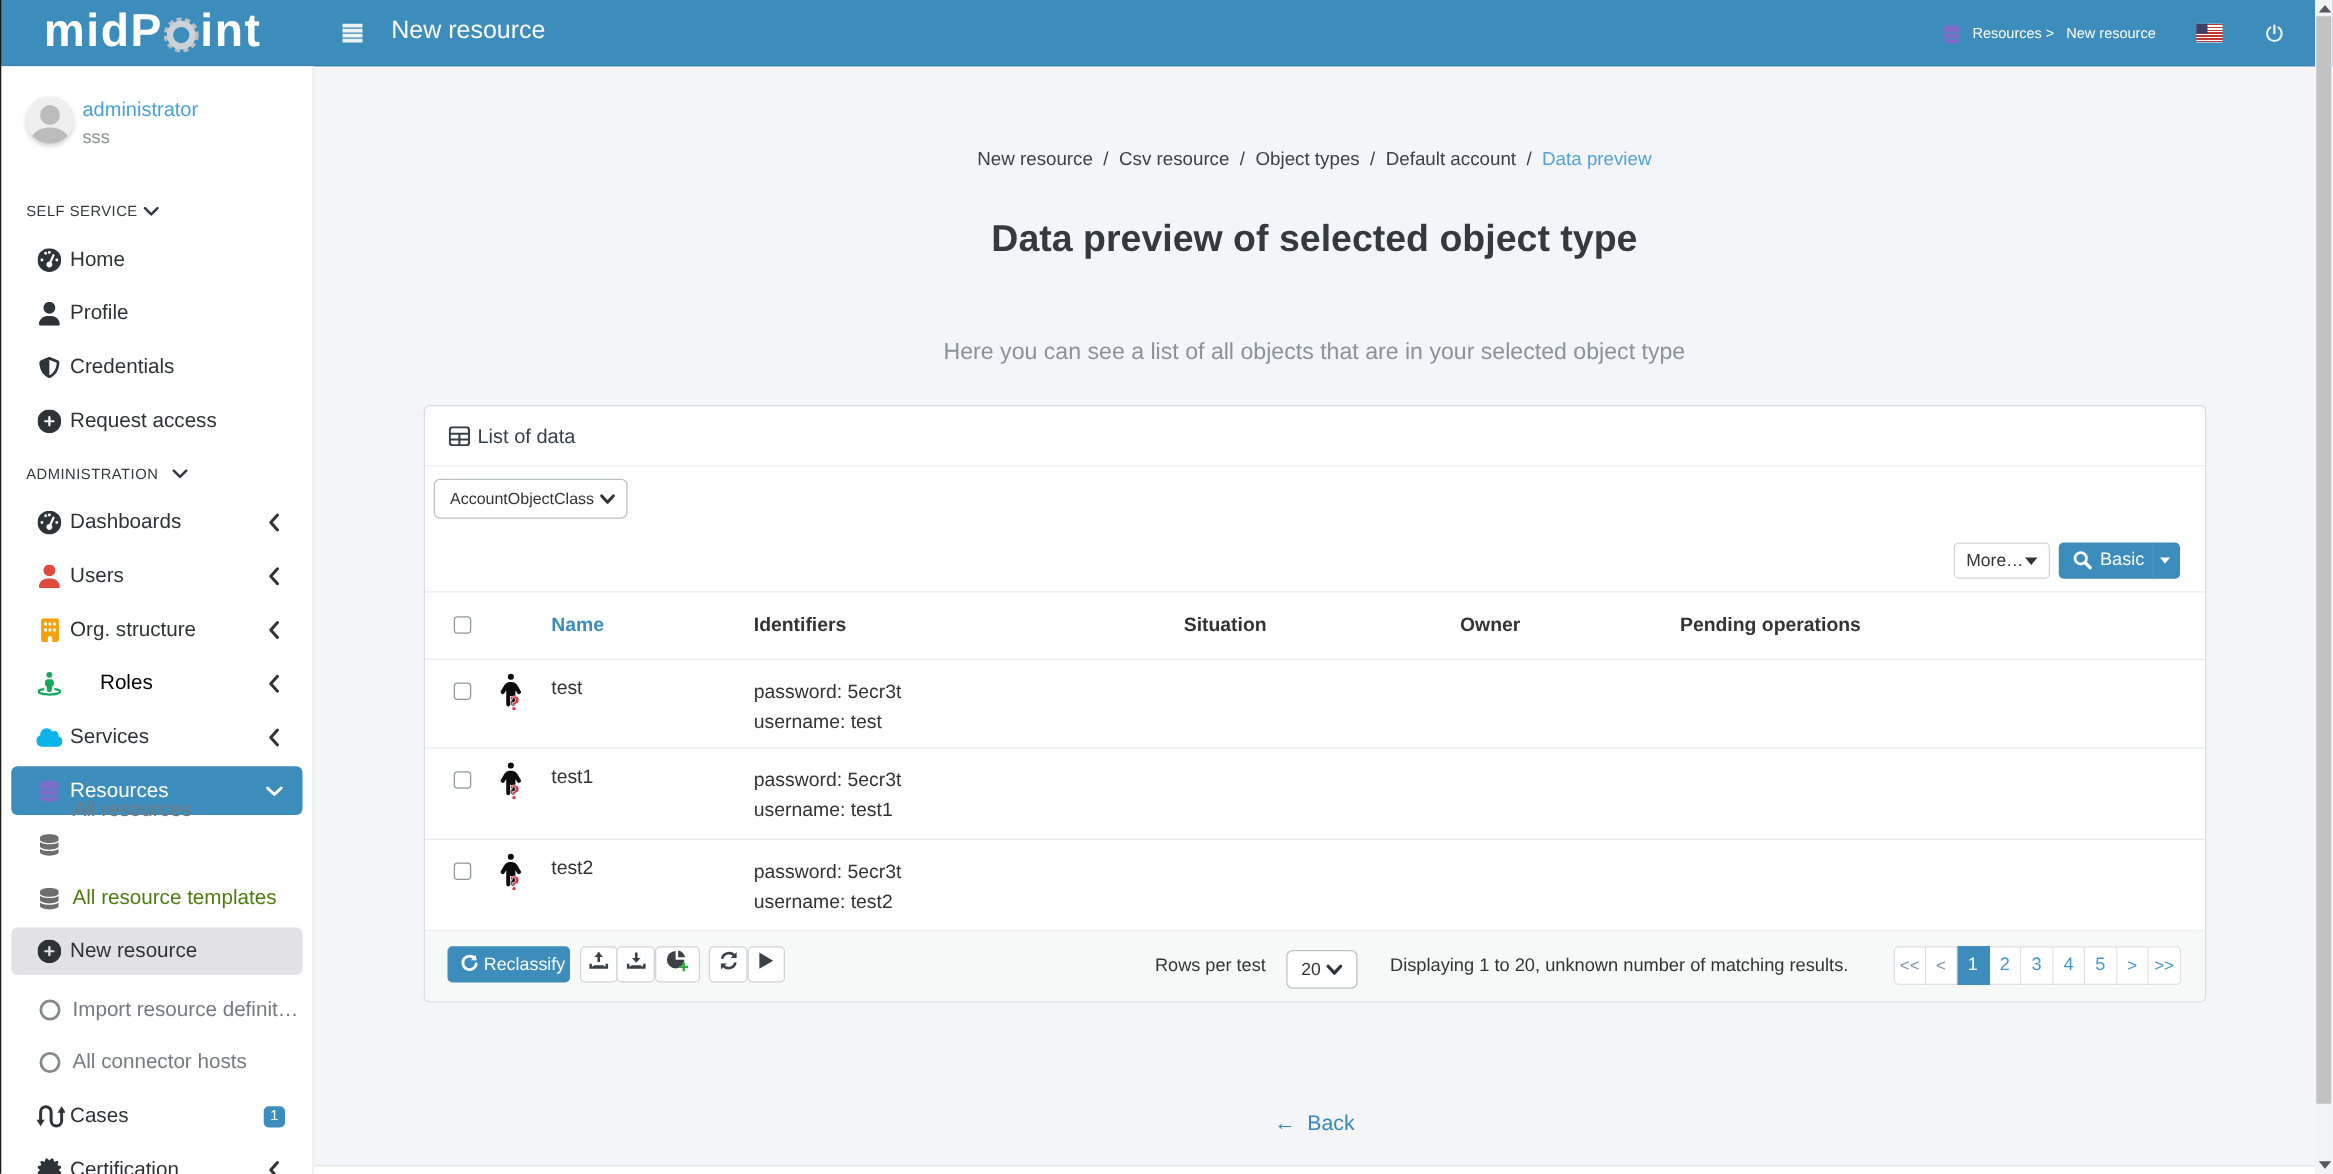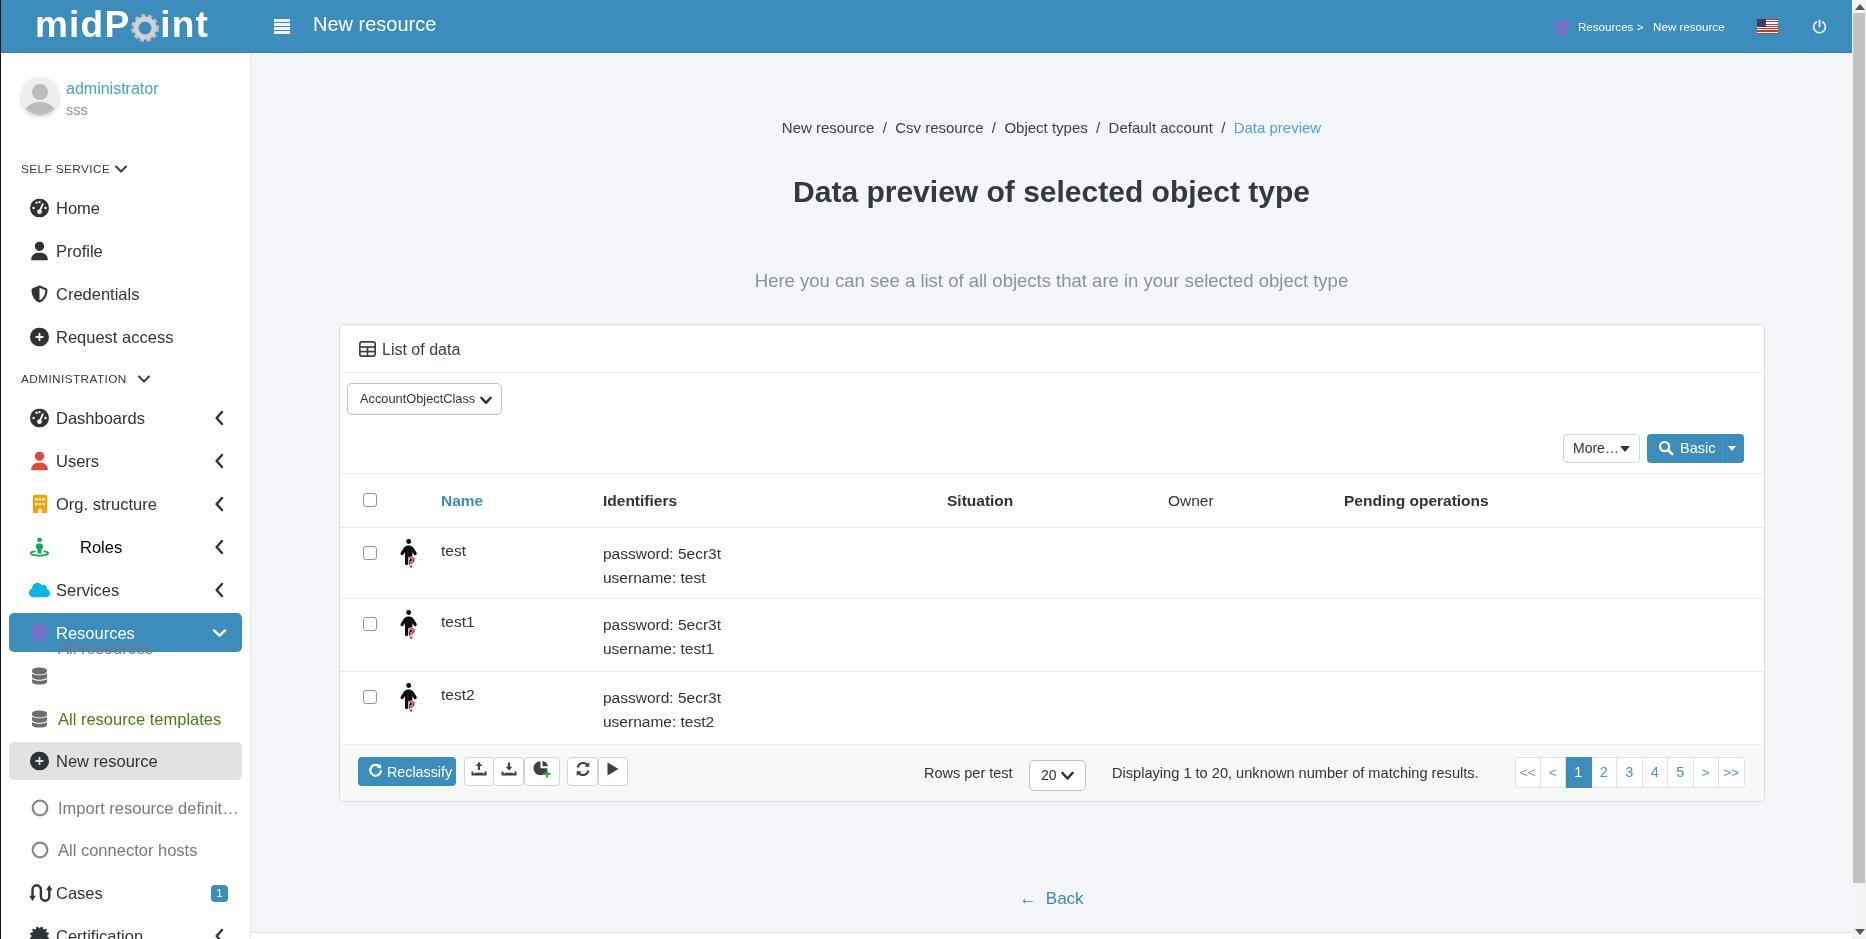--- a/index.html
+++ b/index.html
@@ -244,21 +244,21 @@
     </svg></div>
 <div class="abs" style="left:1680px; top:440px; font-size:14.5px; color:#fff;">Basic</div>
 <div class="abs" style="left:1722px; top:434px; width:1px; height:29px; background:#4a97c2;"></div>
 <div class="abs" style="left:1728px; top:446px; width:0; height:0; border-left:4.5px solid transparent; border-right:4.5px solid transparent; border-top:5.5px solid #fff;"></div>
 
 <div class="abs" style="left:340px; top:473px; width:1424px; height:1px; background:#e9ebee;"></div>
 <div class="abs" style="left:363px; top:493px; width:14px; height:14px; border:1.5px solid #8f969c; border-radius:3px; background:#fff;"></div>
 <div class="abs" style="left:441px; top:492px; font-weight:bold; font-size:15.5px; color:#3c8dbc;">Name</div>
 <div class="abs" style="left:603px; top:492px; font-weight:bold; font-size:15.5px; color:#333;">Identifiers</div>
 <div class="abs" style="left:947px; top:492px; font-weight:bold; font-size:15.5px; color:#333;">Situation</div>
-<div class="abs" style="left:1168px; top:492px; font-weight:normal; font-size:15.5px; color:#333;">Owner</div>
+<div class="abs" style="left:1168px; top:492px; font-weight:bold; font-size:15.5px; color:#333;">Owner</div>
 <div class="abs" style="left:1344px; top:492px; font-weight:bold; font-size:15.5px; color:#333;">Pending operations</div>
 <div class="abs" style="left:340px; top:527px; width:1424px; height:1px; background:#e9ebee;"></div>
 
 <div id="rows">
     <div class="abs" style="left:363px; top:546px; width:14px; height:14px; border:1.5px solid #8f969c; border-radius:3px; background:#fff;"></div>
     <div class="abs rowicon" style="left:400px; top:538px;"><svg width="21" height="34" viewBox="0 0 21 34">
         <g transform="translate(0.5,1) scale(0.051)">
           <path fill="#0c0c0c" d="M112 48a48 48 0 1 1 96 0 48 48 0 1 1 -96 0zm40 304V480c0 17.7-14.3 32-32 32s-32-14.3-32-32V256.9L59.4 304.5c-9.1 15.1-28.8 20-43.9 10.9s-20-28.8-10.9-43.9l58.3-97c17.4-28.9 48.6-46.6 82.3-46.6h29.7c33.7 0 64.9 17.7 82.3 46.6l58.3 97c9.1 15.1 4.2 34.8-10.9 43.9s-34.8 4.2-43.9-10.9L232 256.9V480c0 17.7-14.3 32-32 32s-32-14.3-32-32V352H152z"></path>
         </g>
         <text x="7.6" y="30" font-size="16.5" font-weight="bold" fill="#dd3148" font-family="Liberation Serif" stroke="#ffffff" stroke-width="1" paint-order="stroke">?</text>

